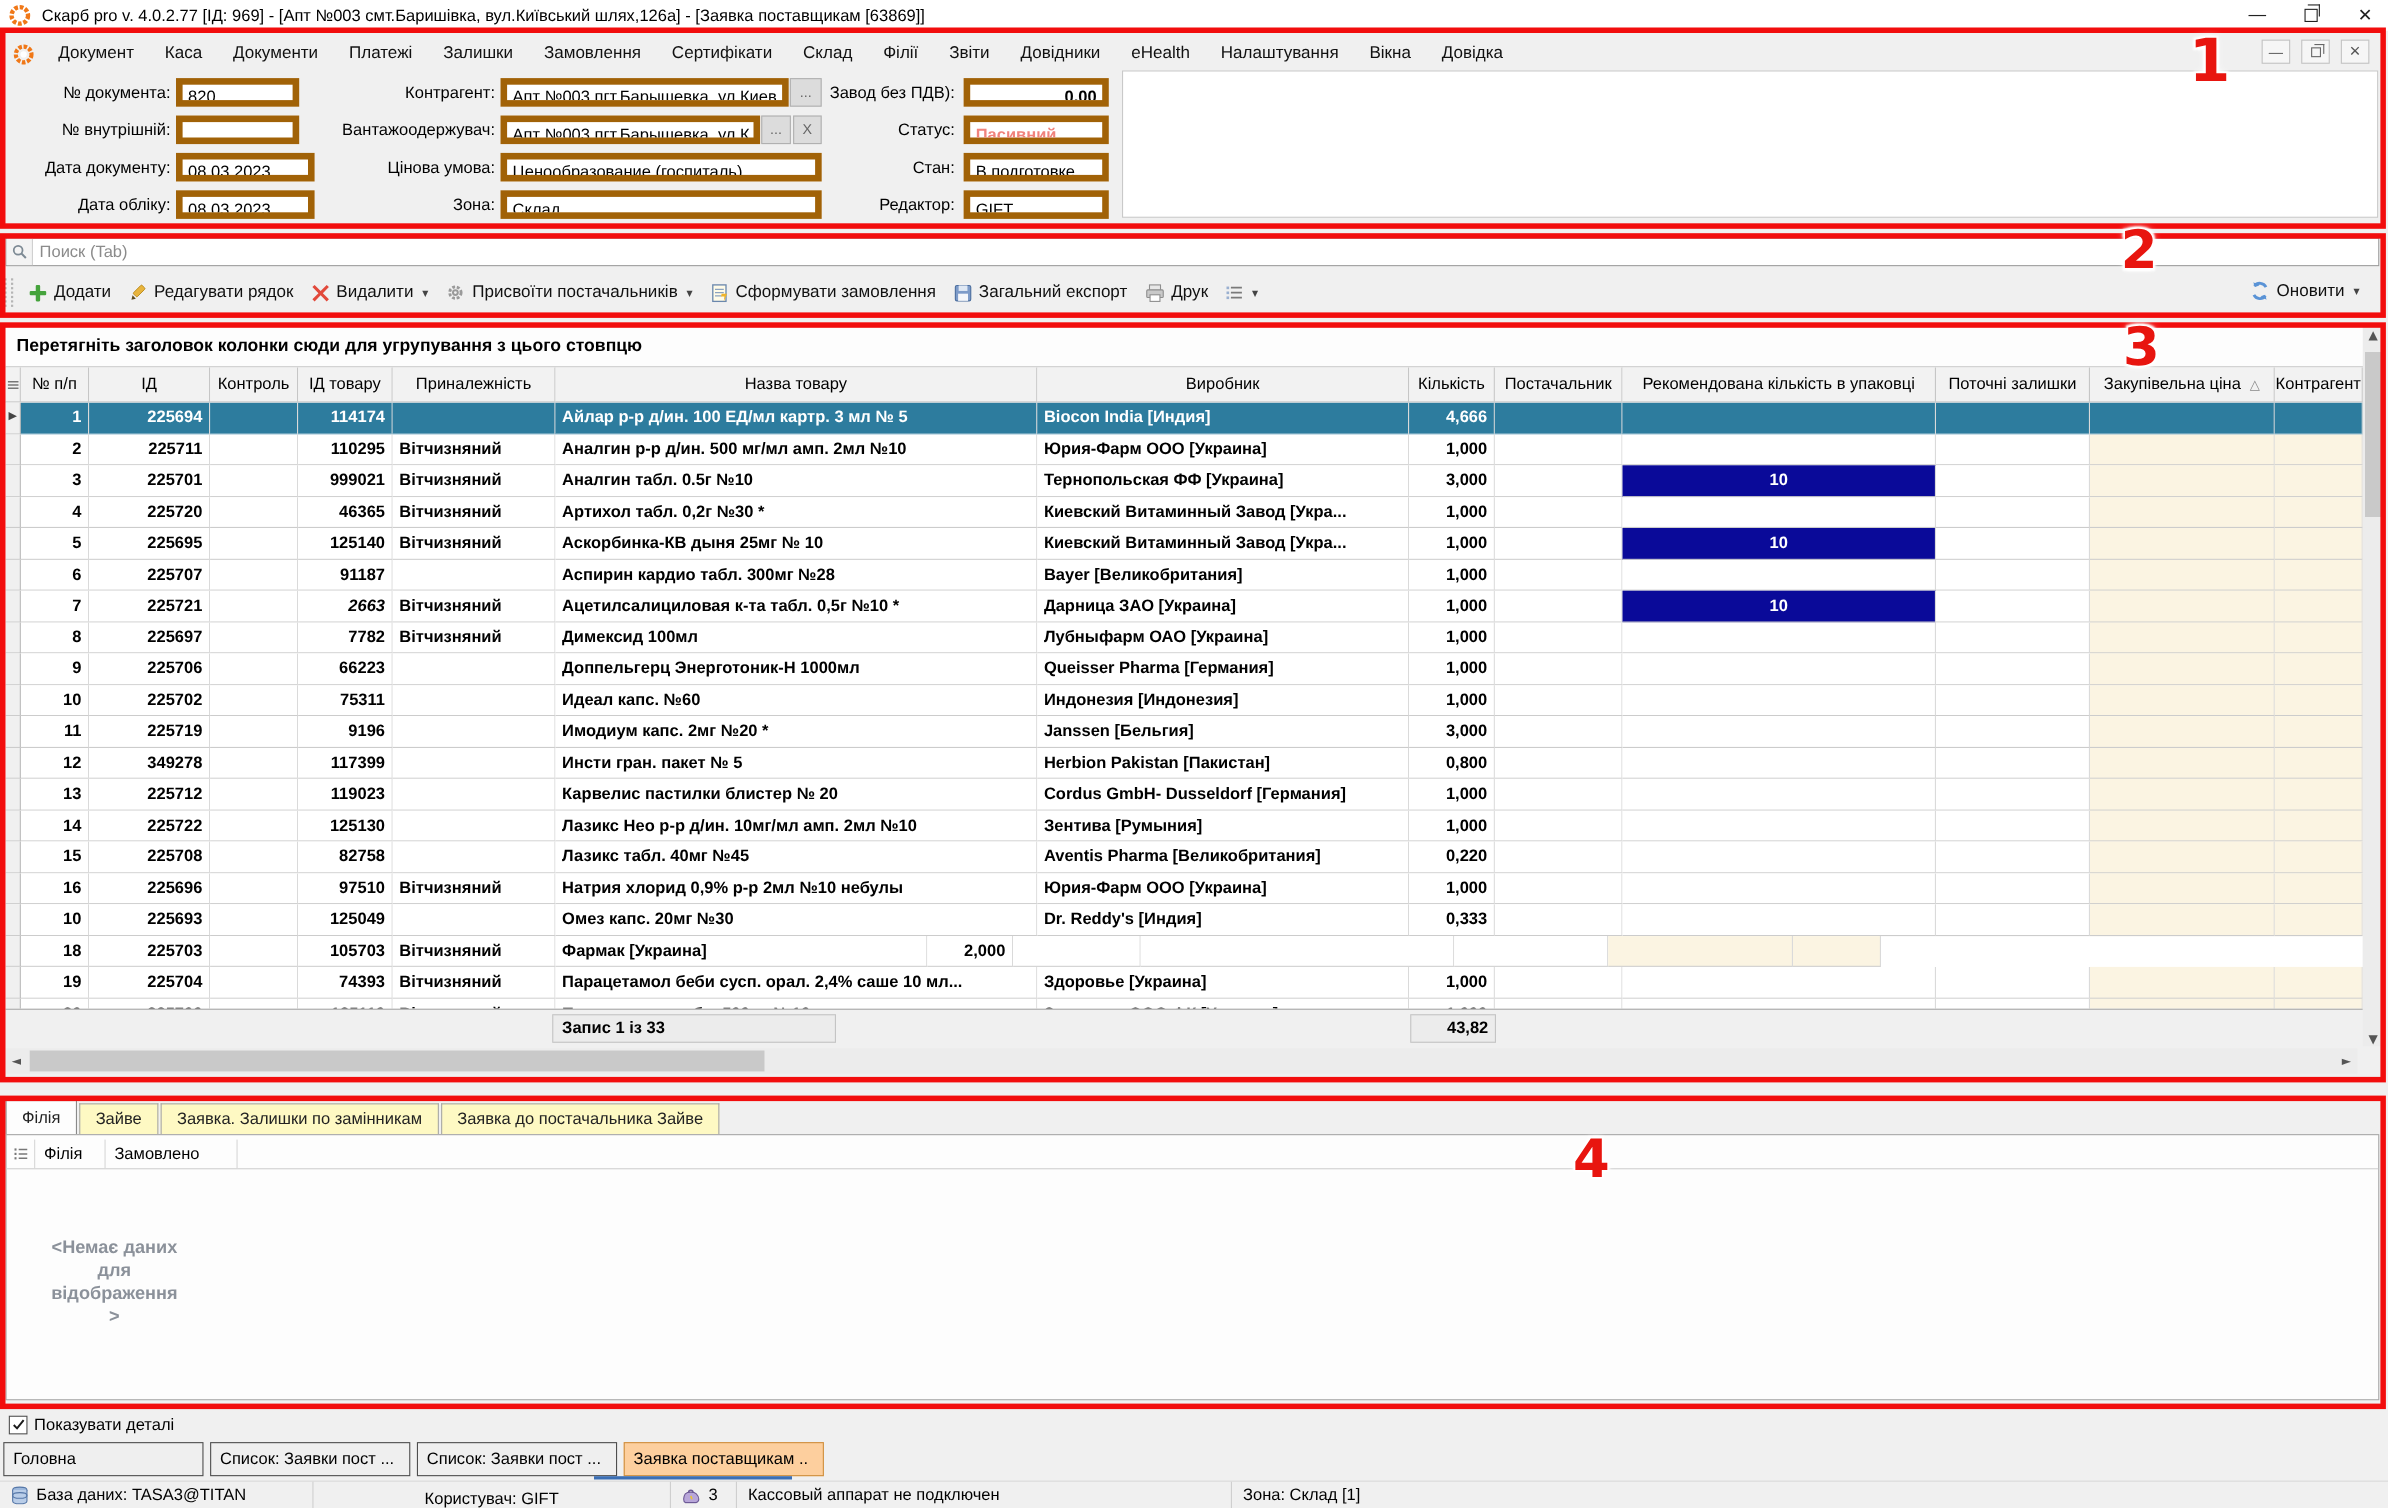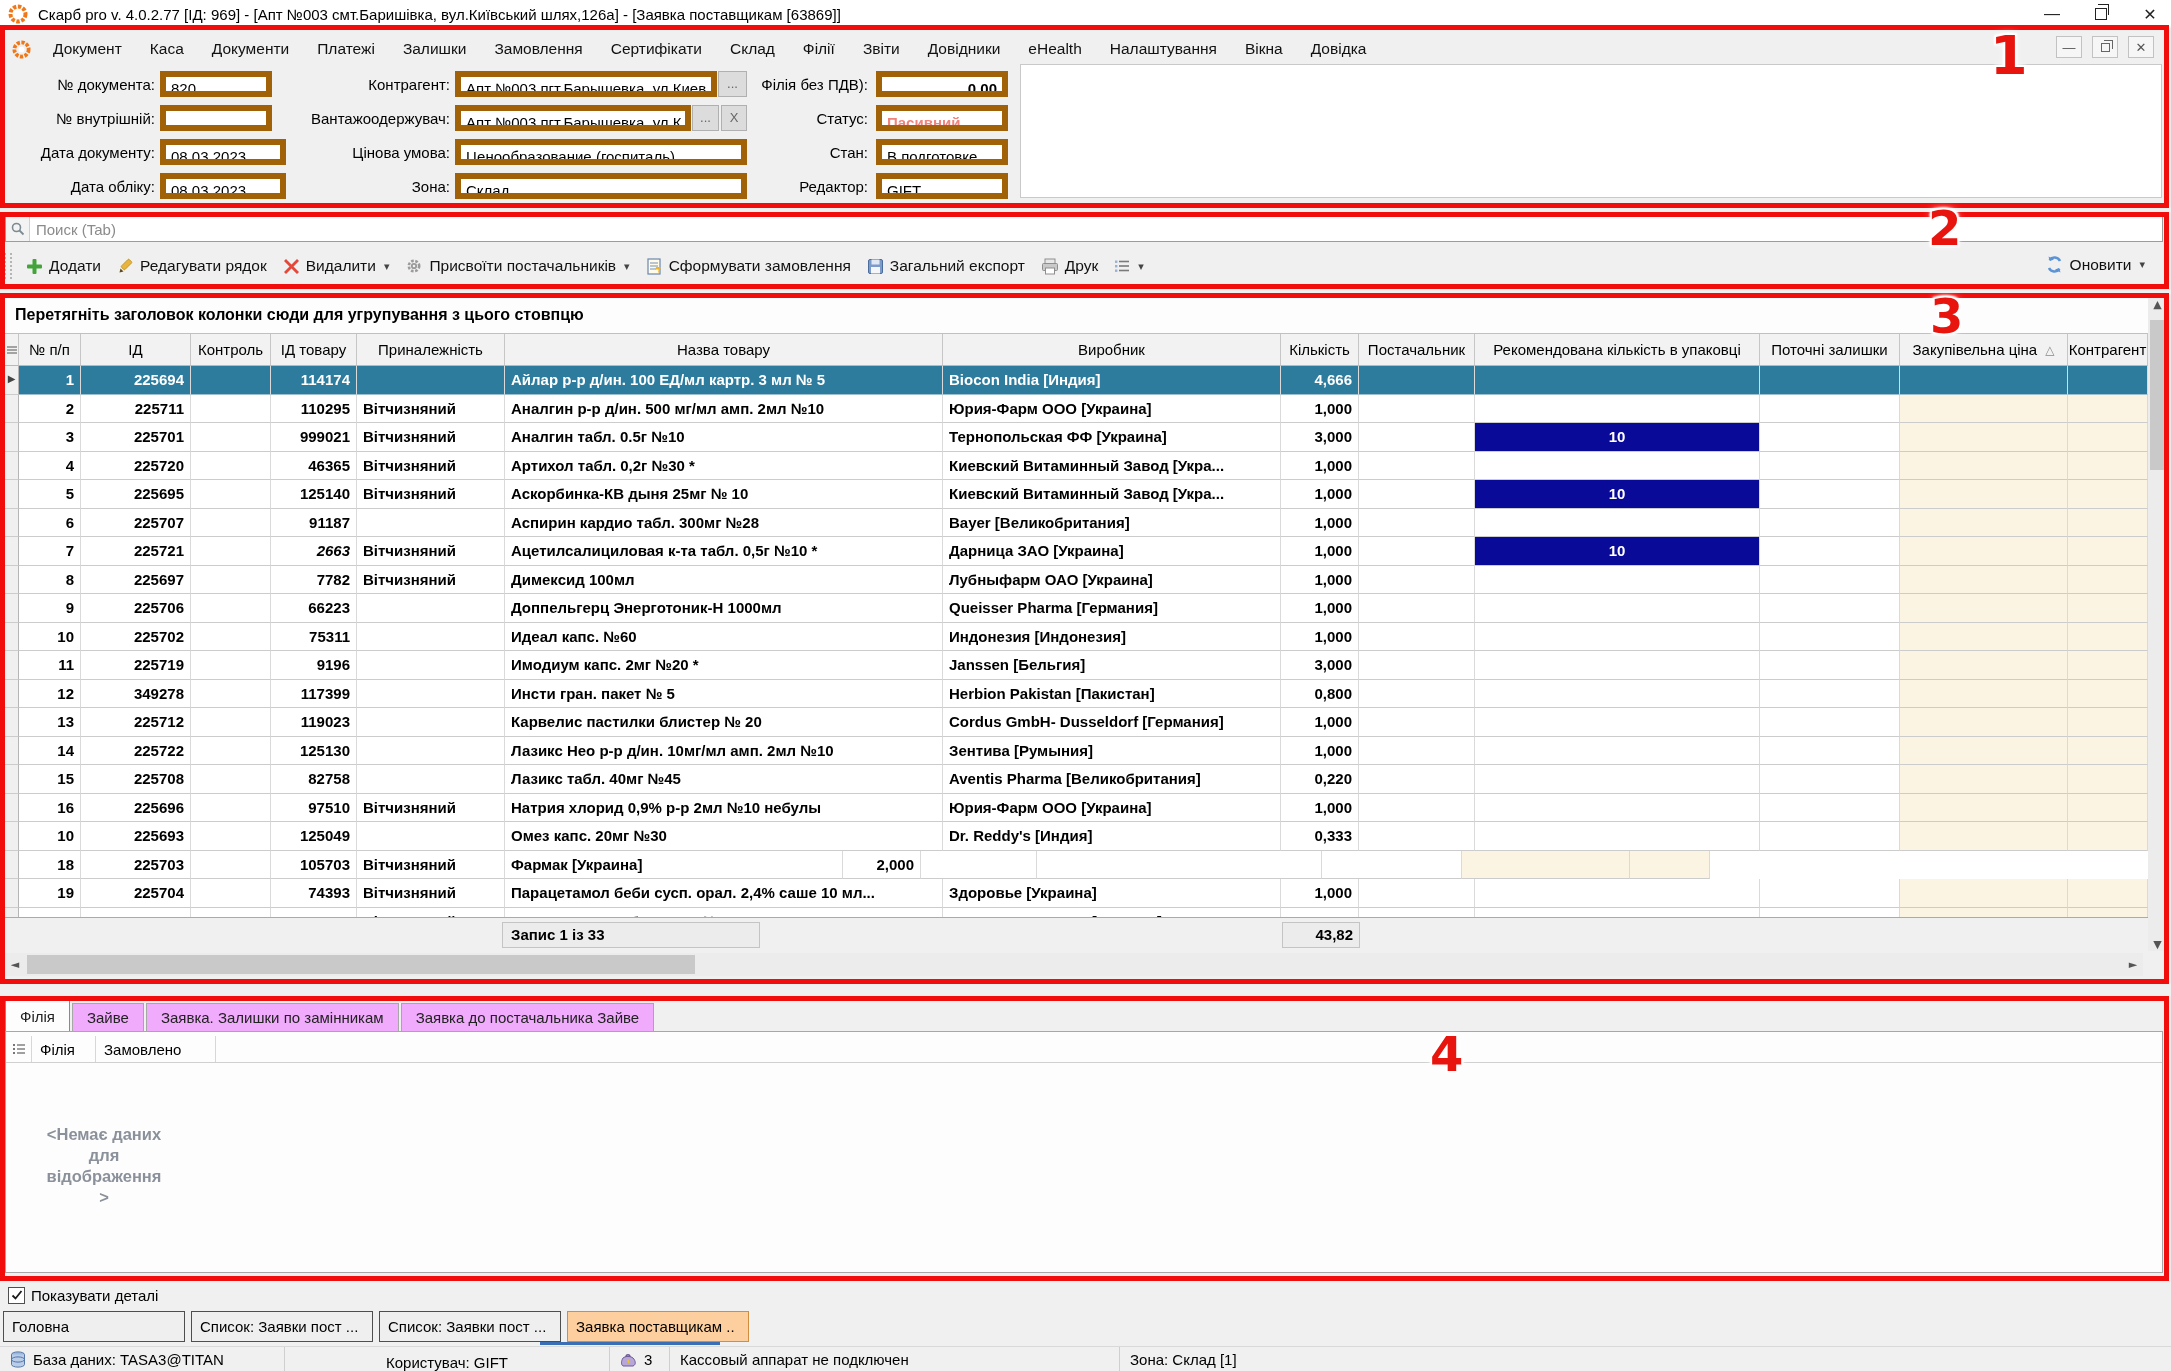--- a/index.html
+++ b/index.html
@@ -70,21 +70,21 @@
   .scroll-arrow { width:20px; text-align:center; color:#555; font-size:11px; font-family:"DejaVu Sans",sans-serif; }
   #hthumb { position:absolute; left:22px; top:2px; width:668px; height:19px; background:#c9c9c9; }
   #hscroll-right { position:absolute; right:0; }
   #vscroll { position:absolute; left:2148px; top:296px; width:19px; height:655px; background:#ececec; }
   #vscroll .scroll-arrow { width:100%; position:absolute; }
   #vthumb { position:absolute; left:2px; top:24px; width:15px; height:150px; background:#c9c9c9; }
   #varrow-down { bottom:0; }
 
   
   #bottom-tabs { position:absolute; left:5px; top:1000px; width:2158px; height:31px; display:flex; align-items:flex-end; gap:2px; background:#f0f0f0; }
-  .btab { height:28px; padding:0 14px; border:1px solid #a7a7a7; border-bottom:none; background:#f0abfc; display:flex; align-items:center; font-size:15px; color:#222; }
+  .btab { height:28px; padding:0 14px; border:1px solid #a7a7a7; border-bottom:none; background:#fef9c3; display:flex; align-items:center; font-size:15px; color:#222; }
   .btab.active { height:31px; background:#fdfdfd; border-color:#8a8a8a; }
   #bottom-panel { position:absolute; left:5px; top:1031px; width:2158px; height:242px; background:#fdfdfd; border:1px solid #a7a7a7; }
   #bp-header { position:absolute; left:0; top:4px; width:100%; height:27px; border-bottom:1px solid #d0d0d0; display:flex; }
   .bp-hcell { border-right:1px solid #d7d7d7; display:flex; align-items:center; padding:0 8px; font-size:15px; }
   #bp-icon-cell { width:26px; justify-content:center; padding:0; }
   #empty-data { position:absolute; left:18px; top:92px; width:160px; text-align:center; color:#8b919a; font-weight:700; font-size:16.5px; line-height:21px; white-space:pre-line; }
 
   
   #details-row { position:absolute; left:8px; top:1284px; height:22px; display:flex; align-items:center; gap:6px; }
   #details-checkbox { width:17px; height:17px; background:#fff; border:1px solid #4f4f4f; display:flex; align-items:center; justify-content:center; }
@@ -161,21 +161,21 @@
   <div class="finput" style="left:455px;top:105px;width:236px;">Апт №003 пгт.Барышевка, ул.К</div>
   <div class="mini-btn" style="left:692px;top:105px;width:27px;">...</div>
   <div class="mini-btn" style="left:721px;top:105px;width:26px;">X</div>
 
   <div class="flabel" style="left:300px;top:144px;width:150px;">Цінова умова:</div>
   <div class="finput" style="left:455px;top:139px;width:292px;"><span>Ценообразование (госпиталь)</span><span class="combo-caret">⌄</span></div>
 
   <div class="flabel" style="left:300px;top:178px;width:150px;">Зона:</div>
   <div class="finput" style="left:455px;top:173px;width:292px;">Склад</div>
 
-  <div class="flabel" style="left:735px;top:76px;width:133px;">Філія без ПДВ):</div>
+  <div class="flabel" style="left:735px;top:76px;width:133px;">Завод без ПДВ):</div>
   <div class="finput val-bold val-right" style="left:876px;top:71px;width:132px;">0,00</div>
 
   <div class="flabel" style="left:735px;top:110px;width:133px;">Статус:</div>
   <div class="finput" style="left:876px;top:105px;width:132px;"><span id="status-value">Пасивний</span></div>
 
   <div class="flabel" style="left:735px;top:144px;width:133px;">Стан:</div>
   <div class="finput" style="left:876px;top:139px;width:132px;">В подготовке</div>
 
   <div class="flabel" style="left:735px;top:178px;width:133px;">Редактор:</div>
   <div class="finput" style="left:876px;top:173px;width:132px;">GIFT</div>

